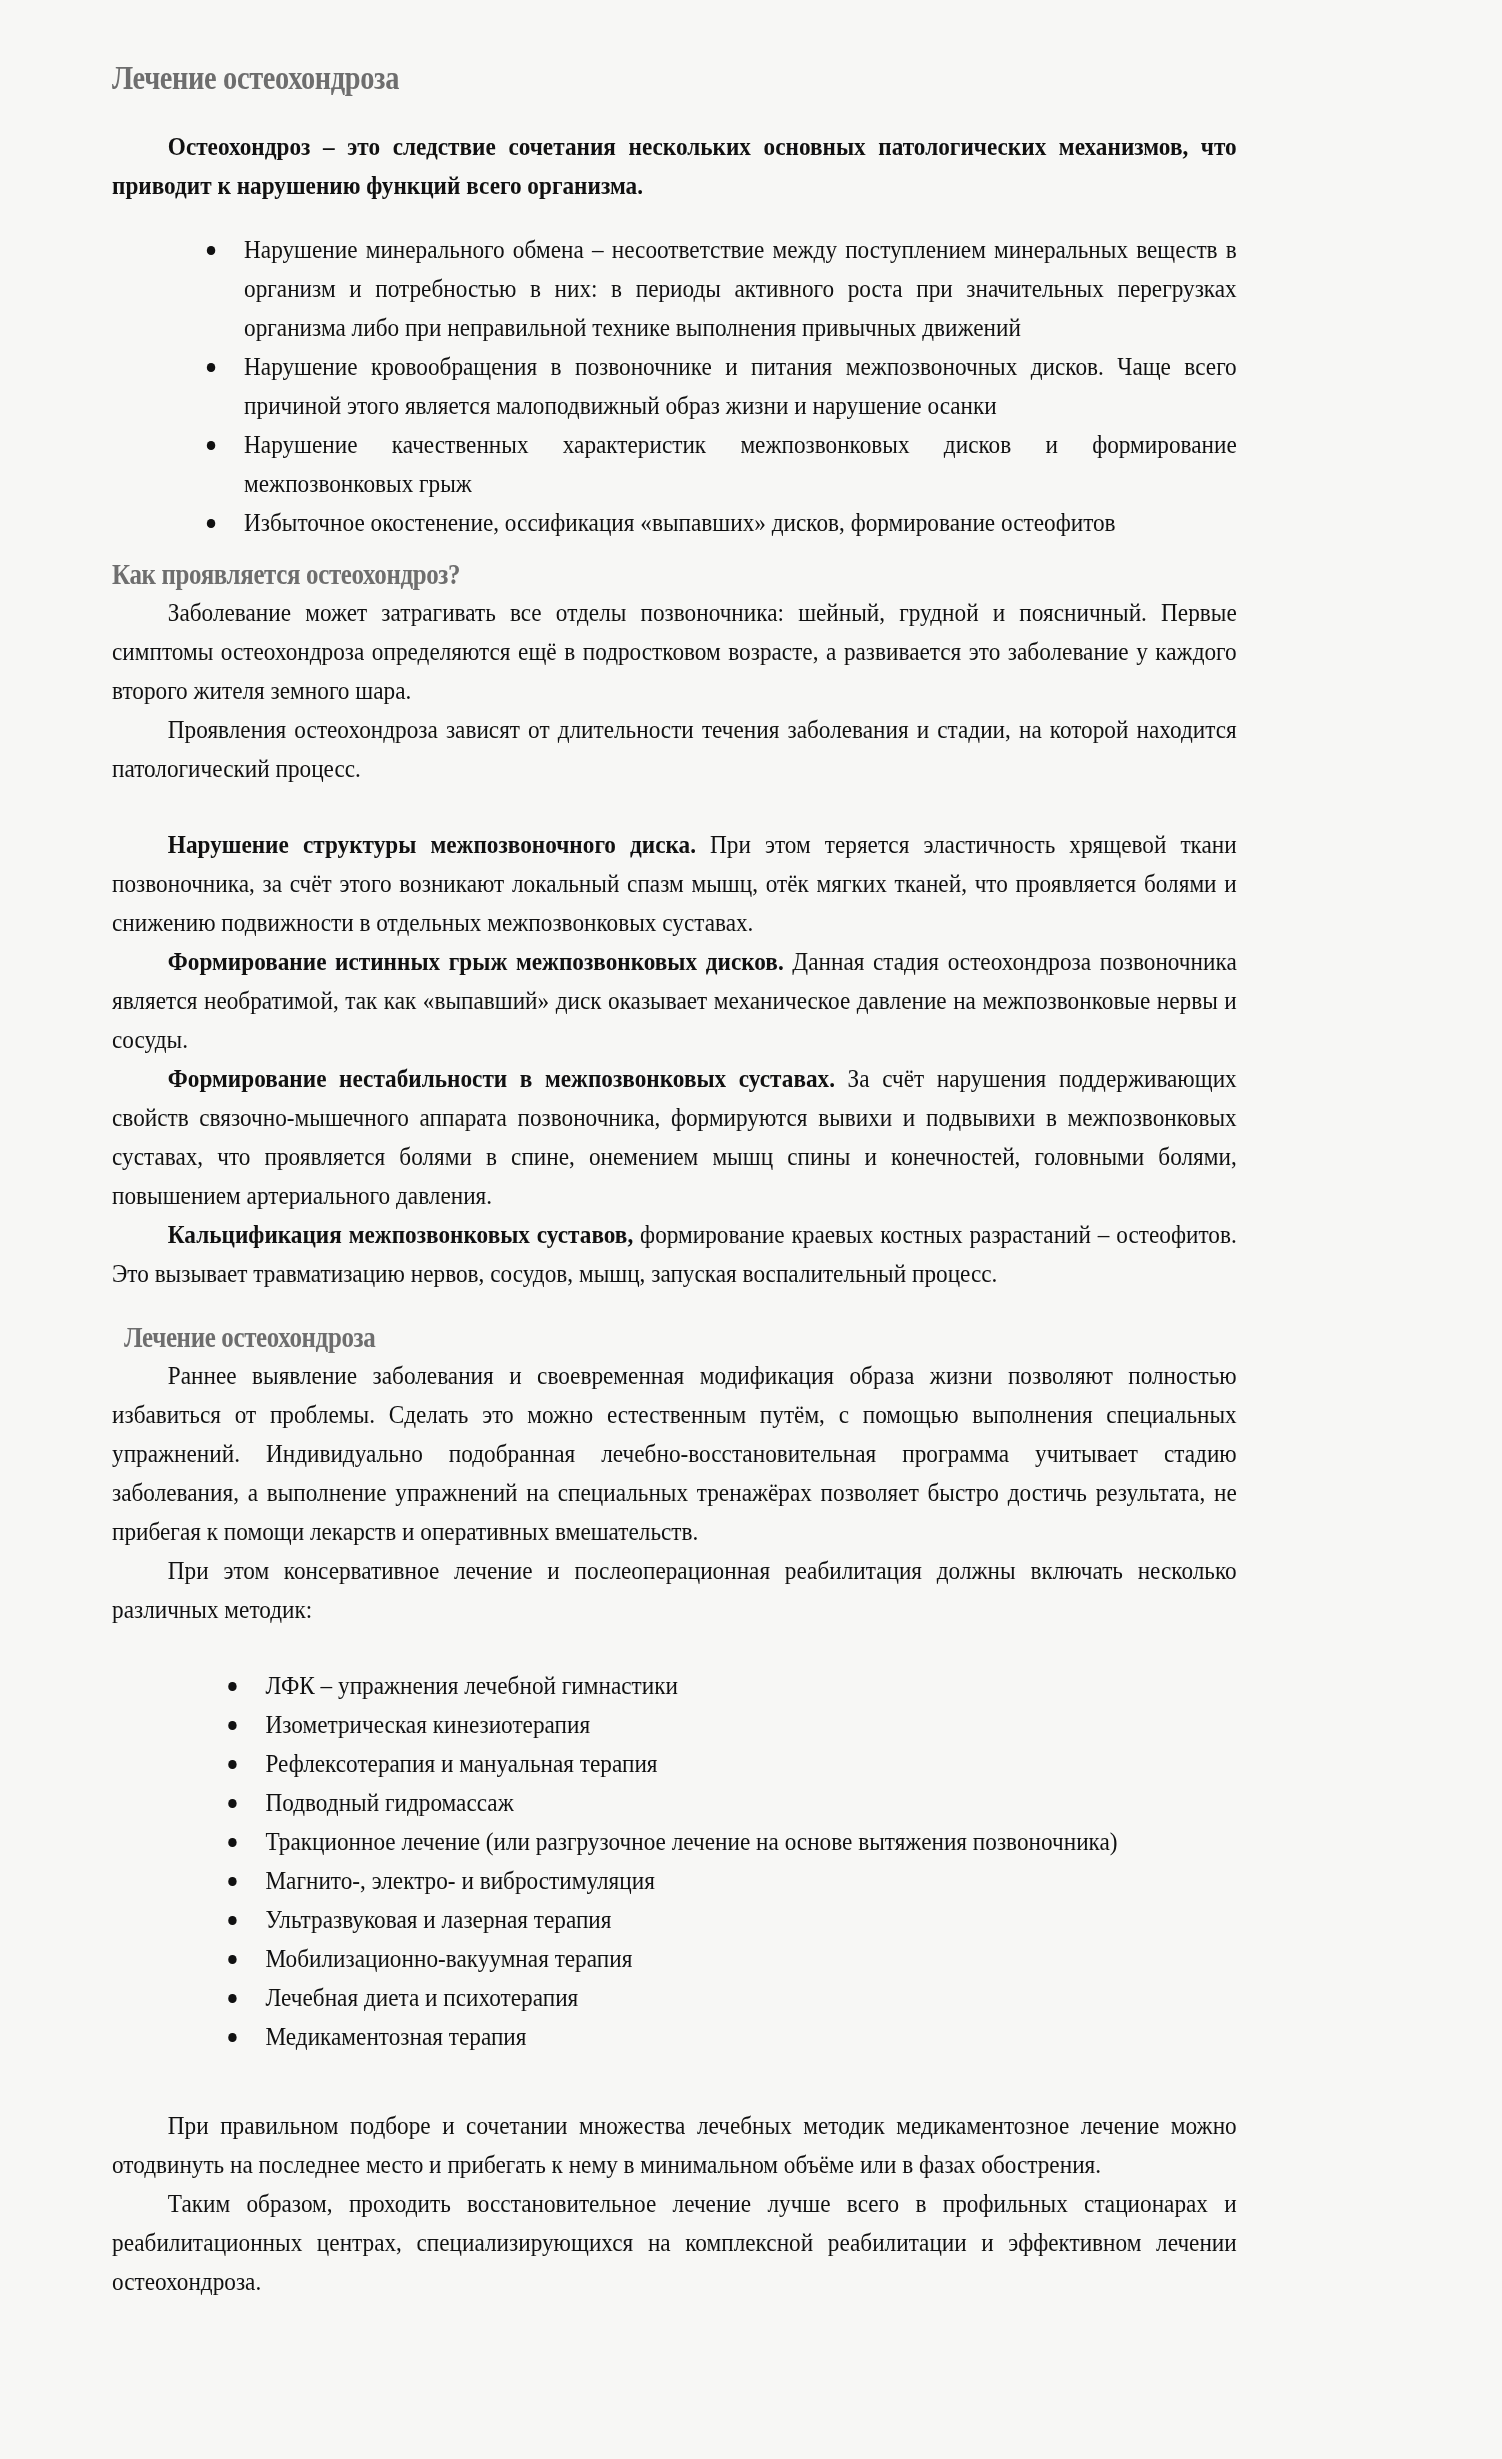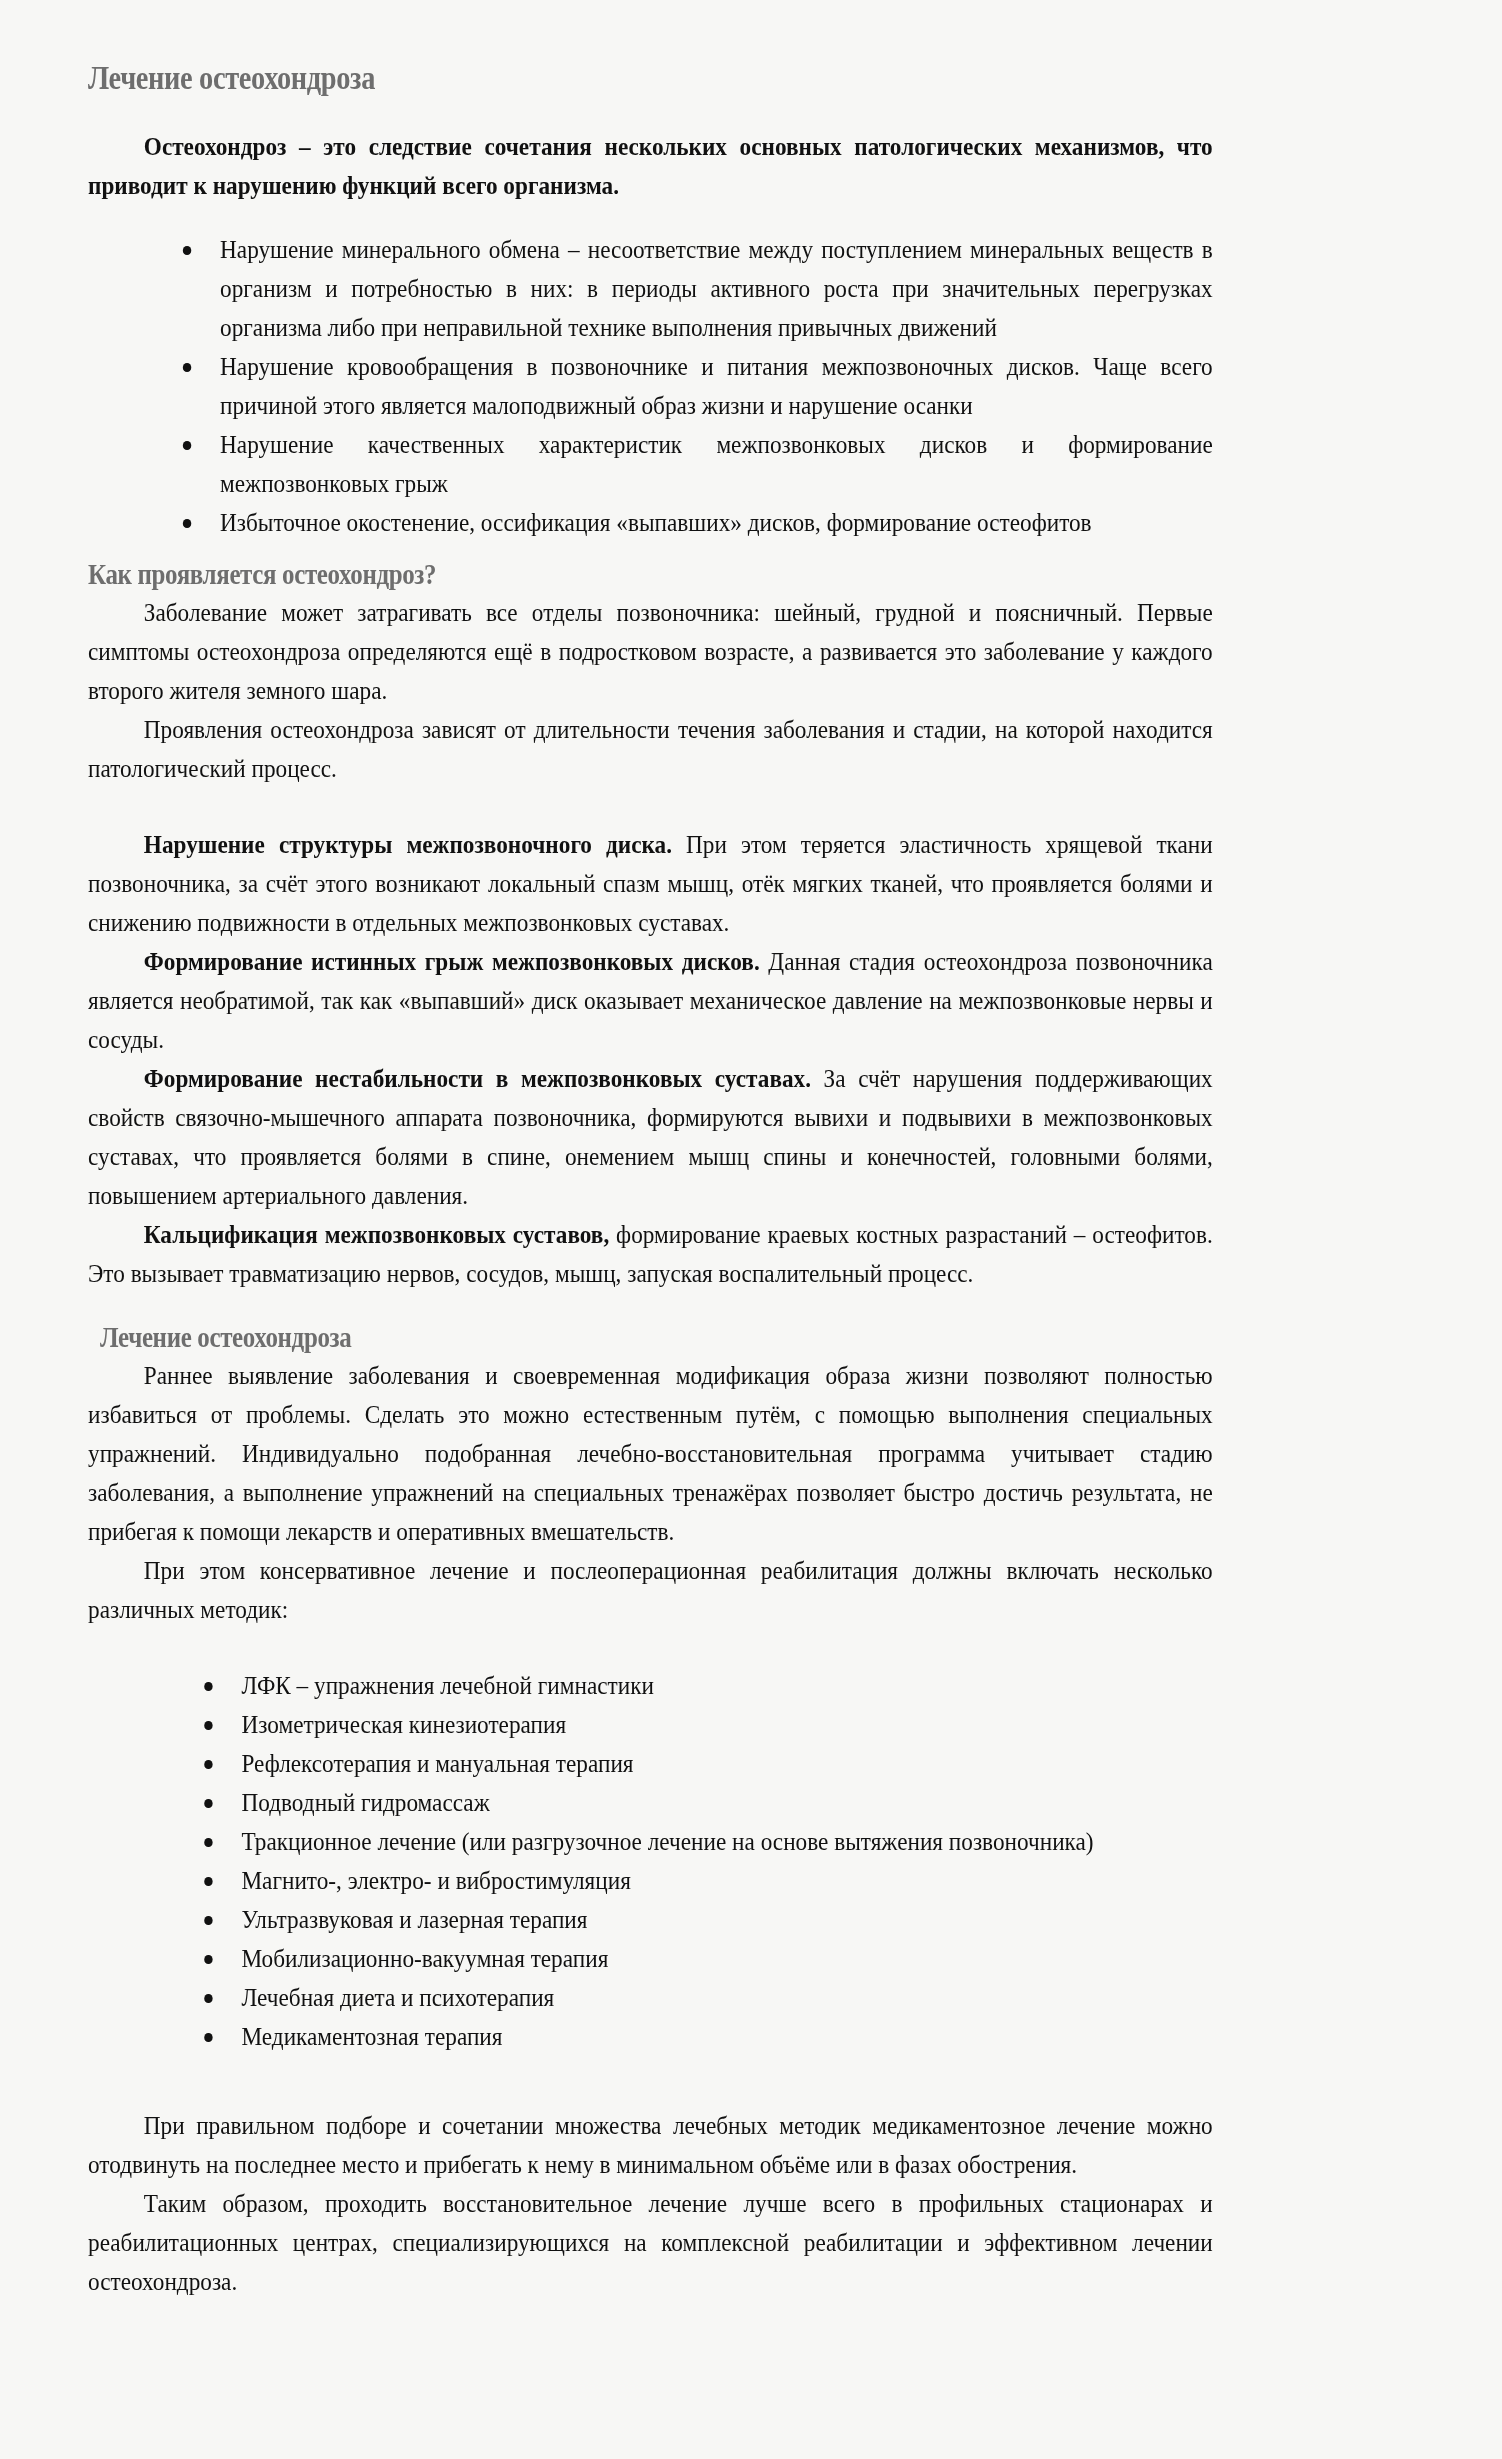--- a/index.html
+++ b/index.html
@@ -16,20 +16,21 @@
     overflow: hidden;
   }
 
   .page {
     position: relative;
     width: 1288px;
     height: 2459px;
     box-sizing: border-box;
     padding: 58px 75px 0 88px;
     background: #f7f7f5;
+    margin-left: 24px;
   }
 
   
   h1.doc-title,
   h2.section-heading {
     color: #6e6e6e;
     font-family: "Liberation Serif", "DejaVu Serif", serif;
     font-weight: bold;
     letter-spacing: -0.4px;
     margin: 0;

